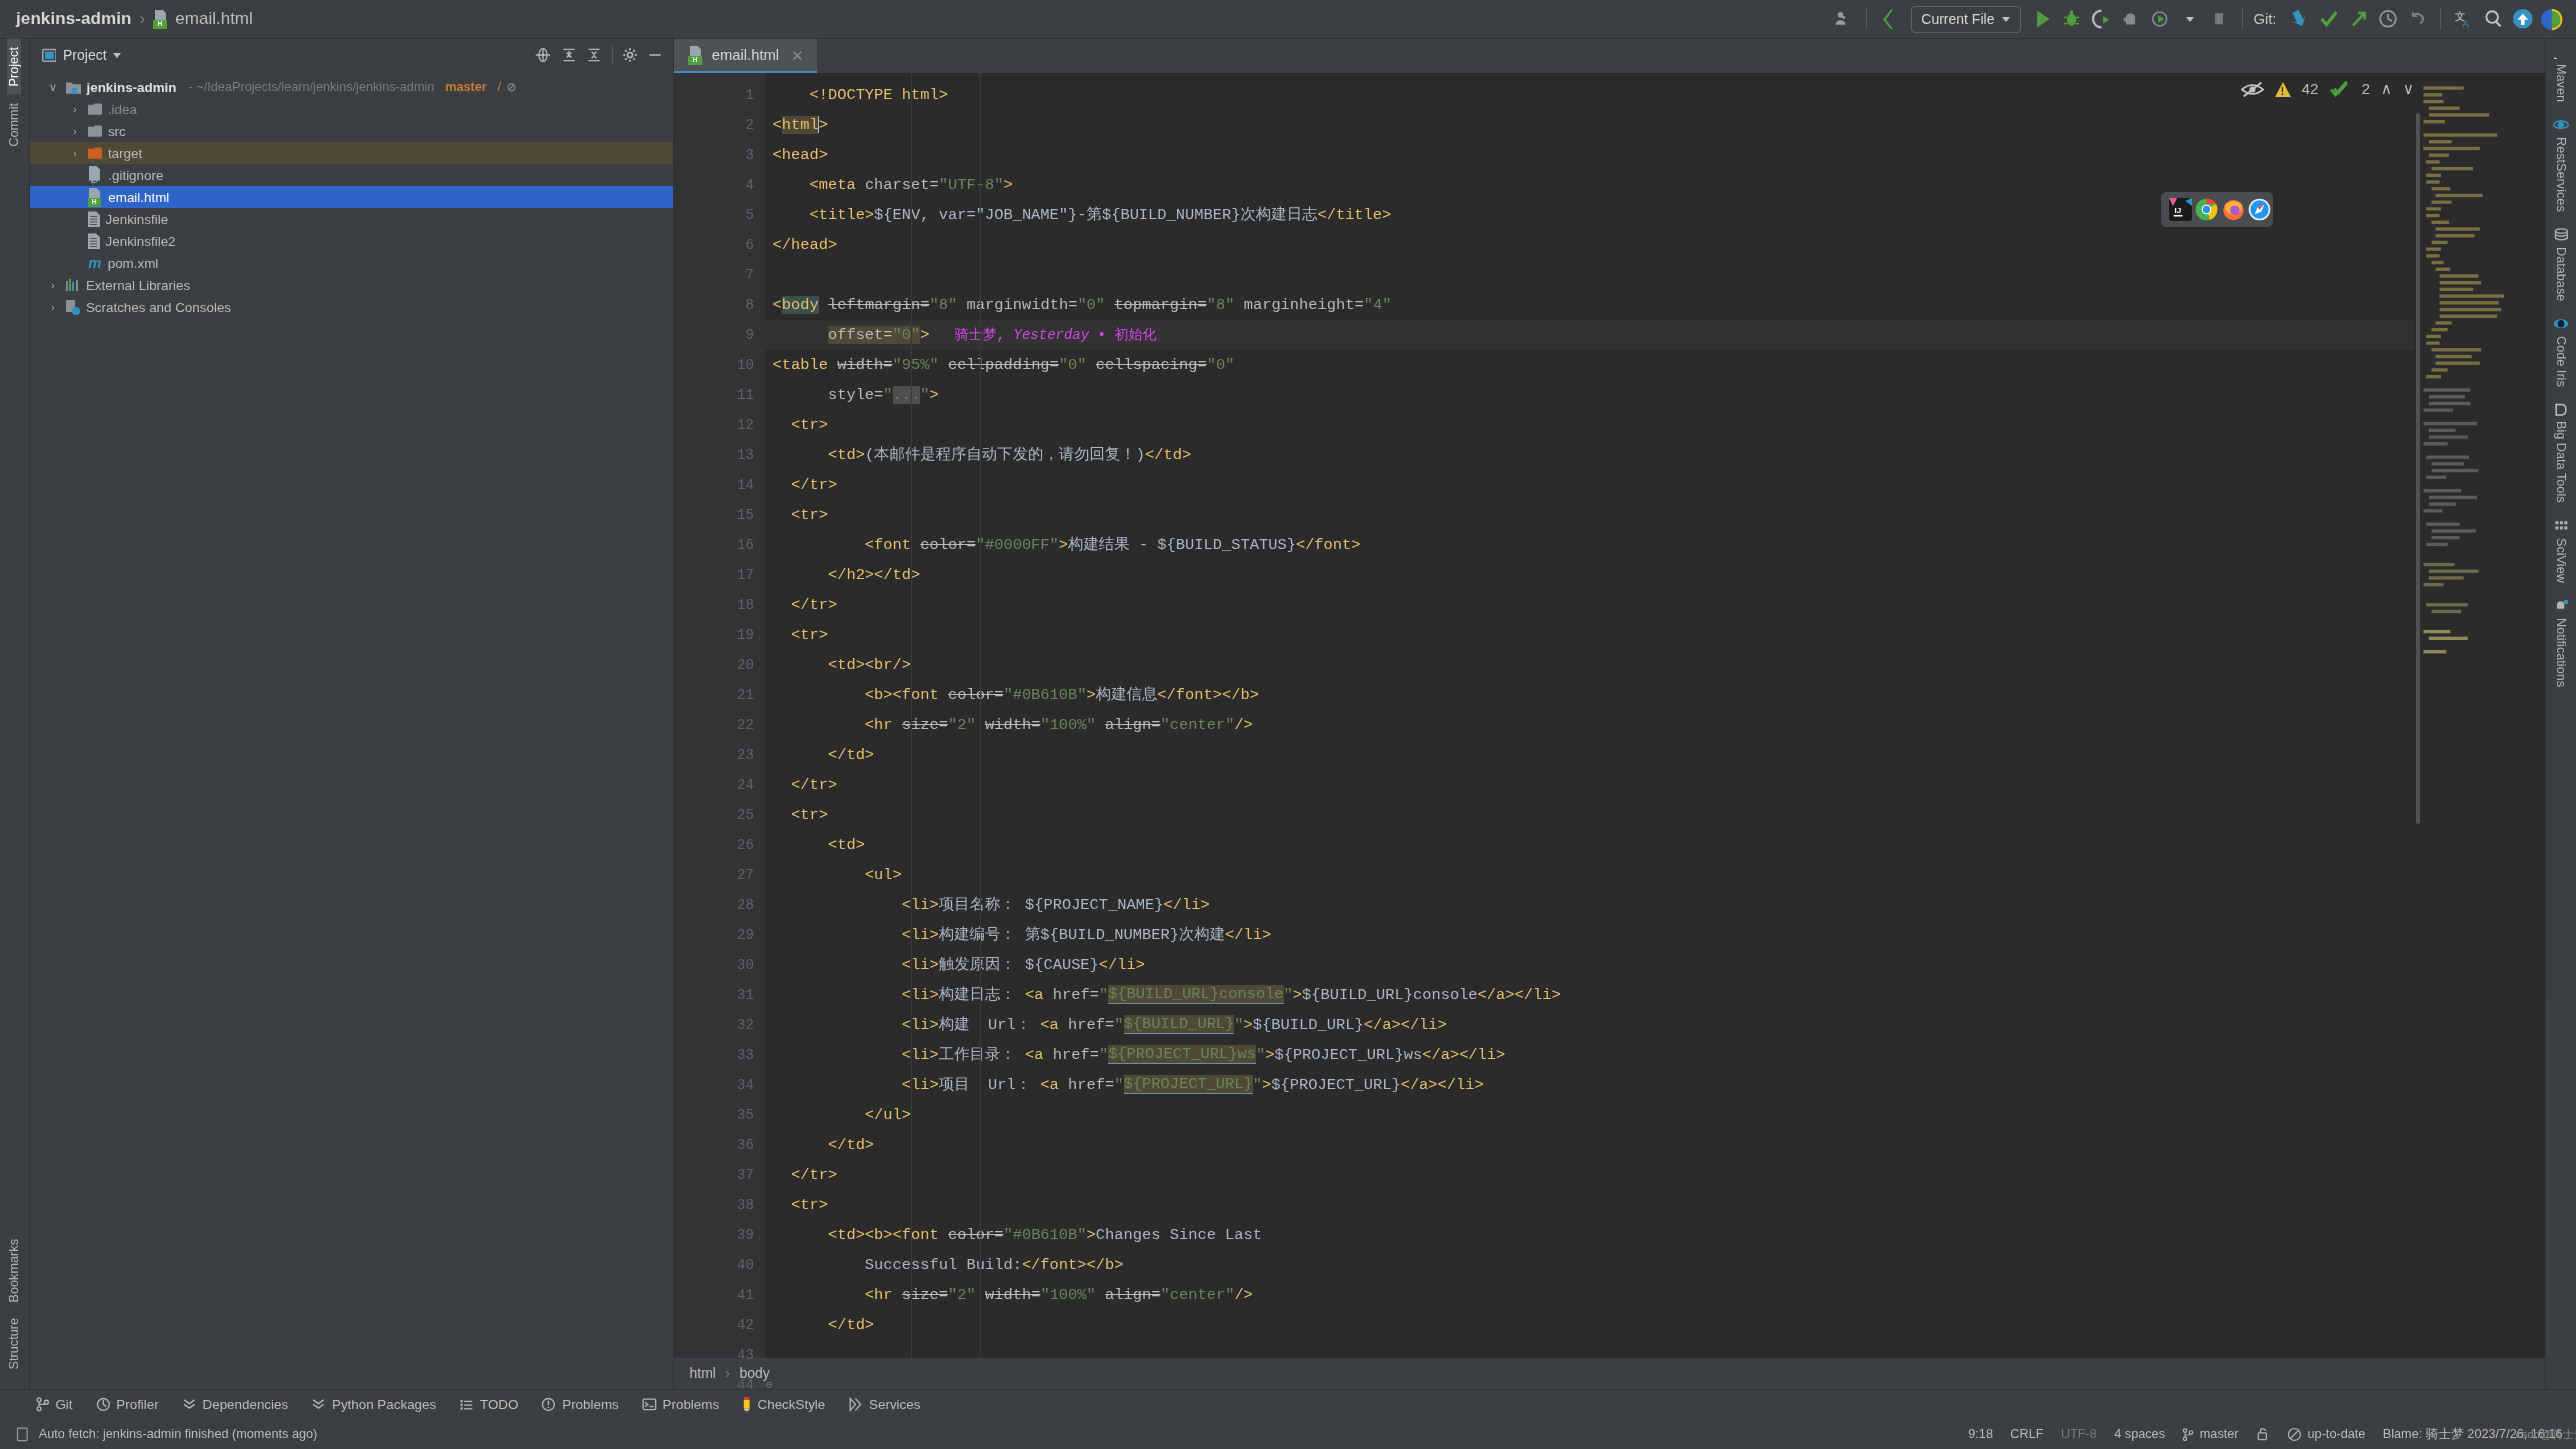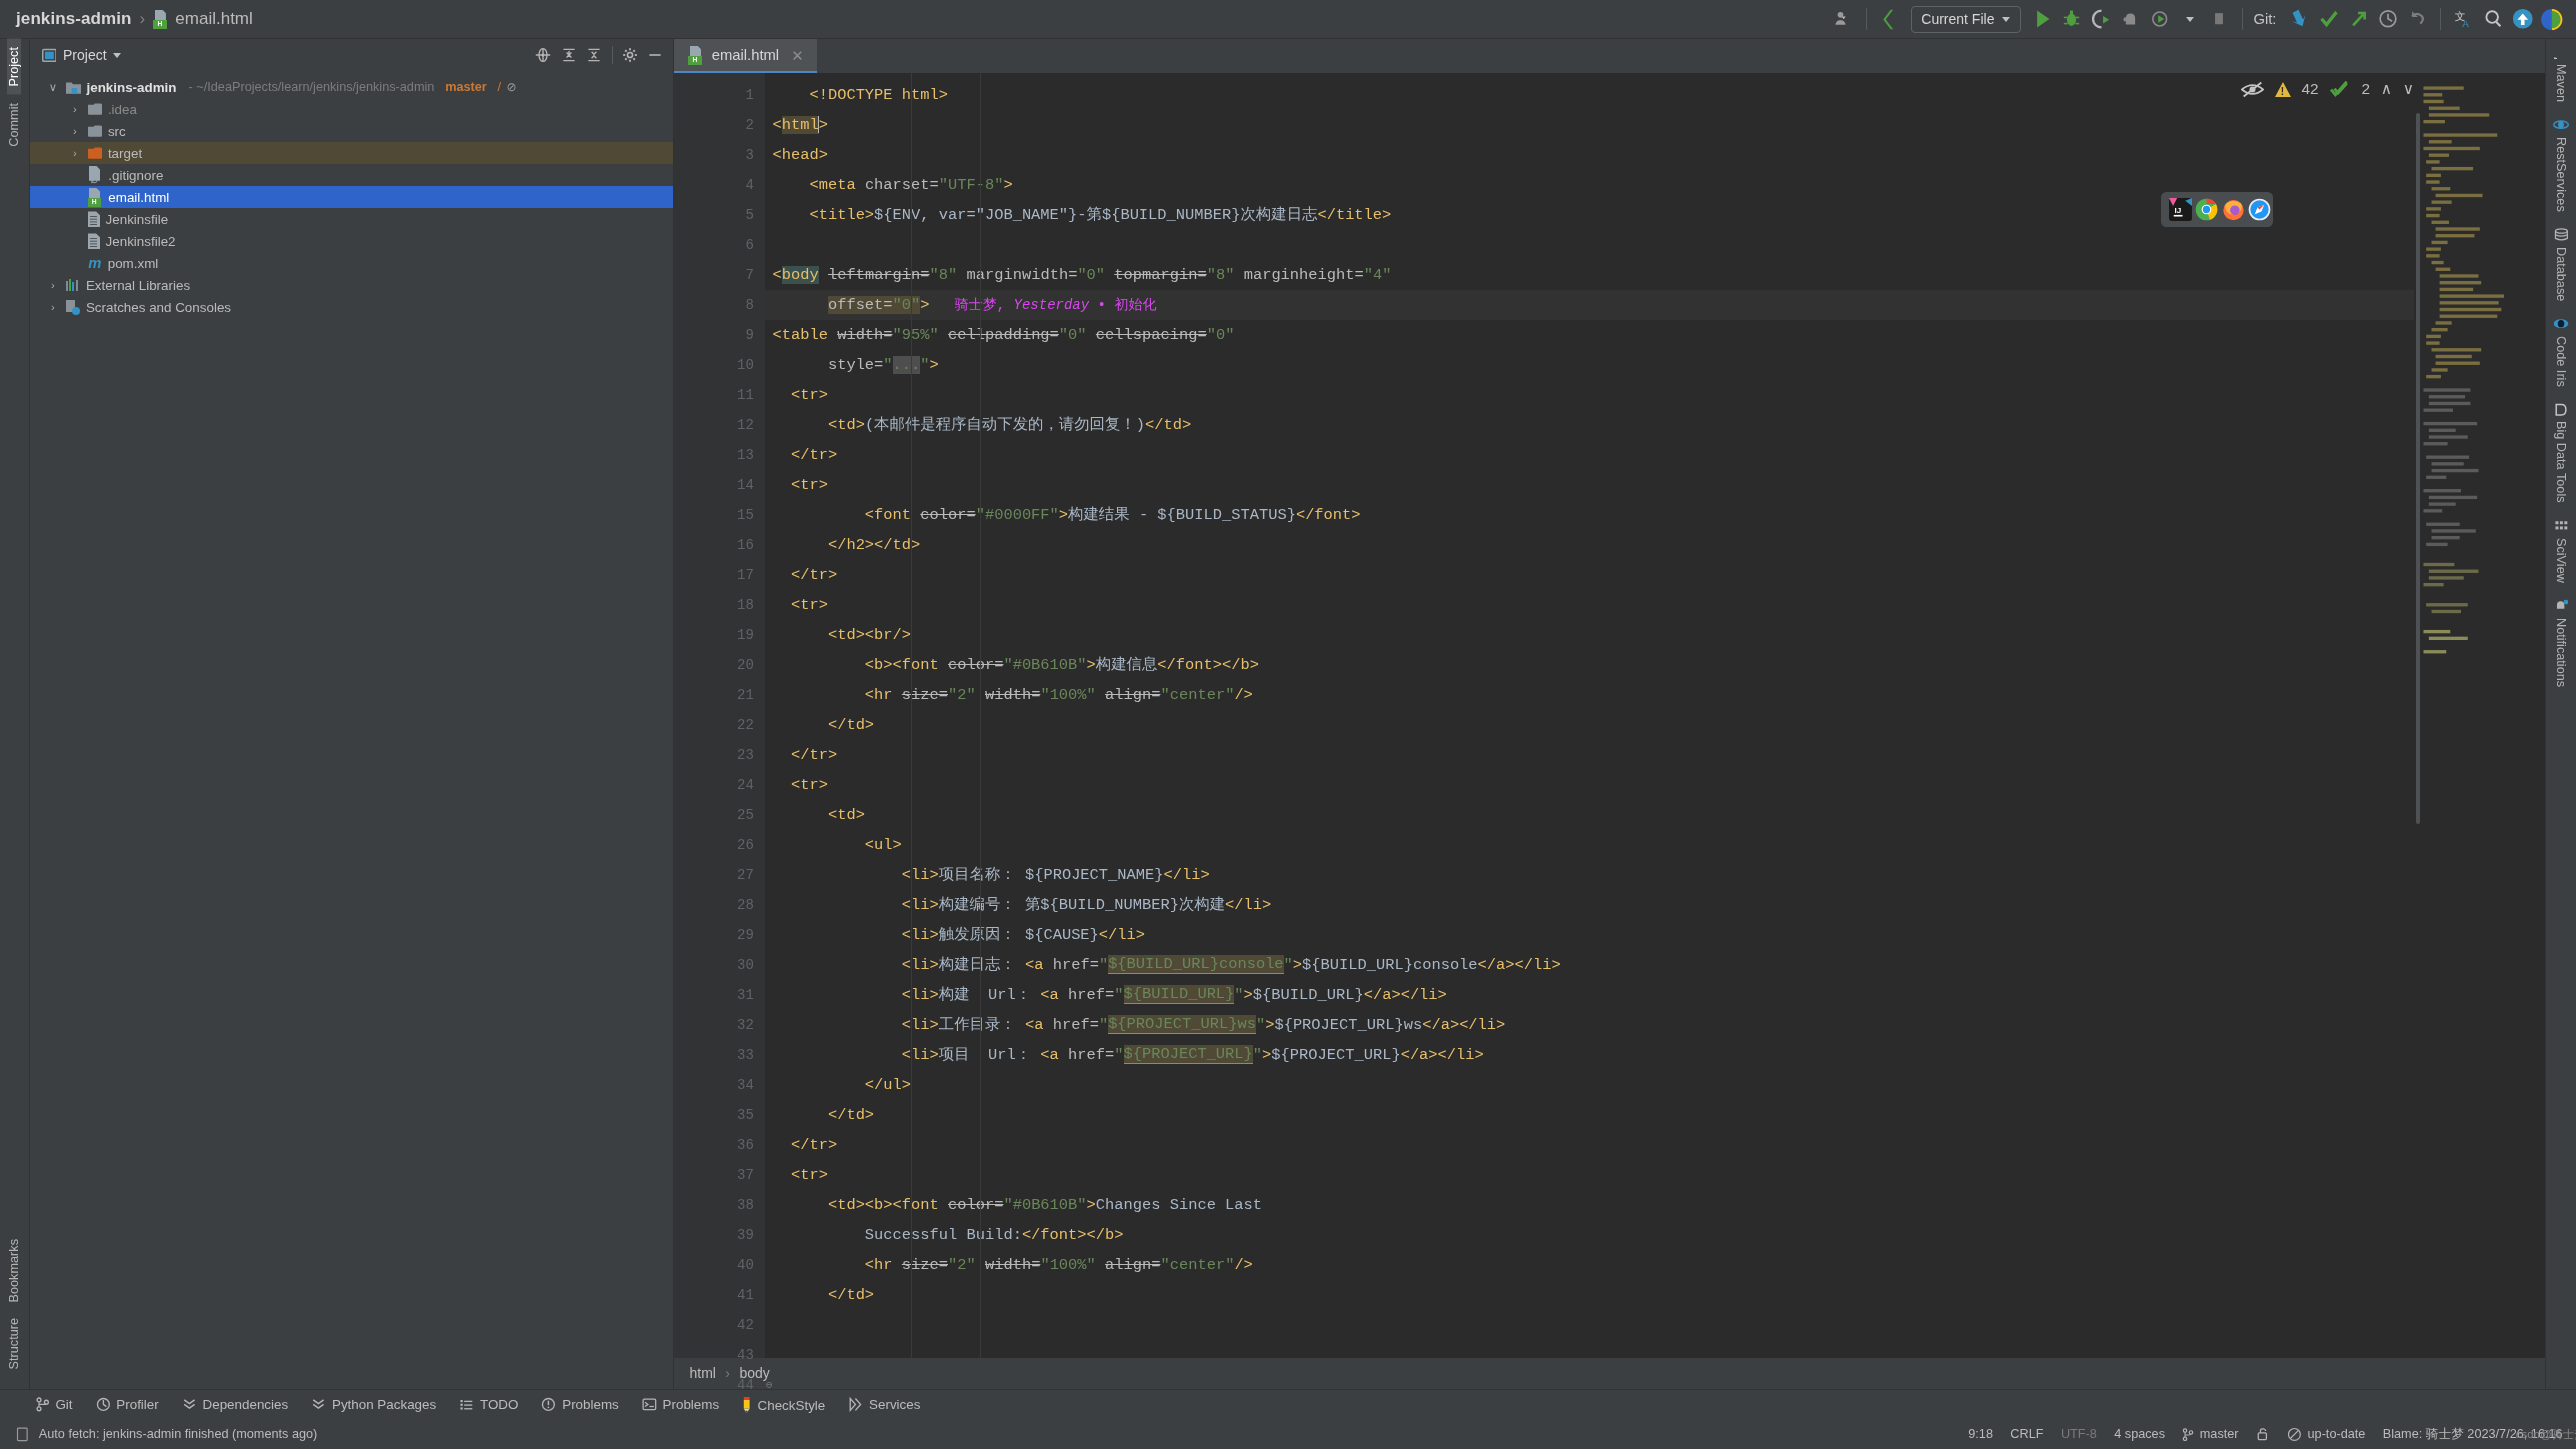--- a/index.html
+++ b/index.html
@@ -149,21 +149,21 @@
   .bcbar .sp { color: #7a7a7a; }
 
   
   .rightstrip { width: 31px; flex: 0 0 31px; background: #3c3f41; border-left: 0.7px solid #323232; display:flex; flex-direction:column; align-items:center; }
 
   
   .toolbar-bottom {
     height: 31px; background: #3c3f41; display: flex; align-items: center; gap: 23px;
     padding-left: 36px; flex: 0 0 31px; border-top: 0.7px solid #323232;
   }
-  .tbitem { display: flex; align-items: flex-end; gap: 6px; color: #bbbbbb; font-size: 13.4px; }
+  .tbitem { display: flex; align-items: center; gap: 6px; color: #bbbbbb; font-size: 13.4px; }
   .statusbar {
     height: 29.5px; background: #3c3f41; display: flex; align-items: center; padding: 0 13.4px 0 16px;
     flex: 0 0 29.5px; gap: 6.7px;
   }
   .status-left { display: flex; align-items: center; gap: 9.4px; color: #bbbbbb; font-size: 12.7px; }
   .status-right { margin-left: auto; display: flex; align-items: center; gap: 17.4px; color: #bbbbbb; font-size: 12.7px; }
   .dim { color: #7a7a7a; }
   svg { display: block; }
 </style>
 </head>
@@ -534,20 +534,21 @@
 
         <div class="codewrap">
           <div class="vline" style="left:146px"></div>
           <div class="vline" style="left:215px"></div>
           <div class="codelines" id="code-lines">
               <div class="cline"><span class="txt">&nbsp;&nbsp;&nbsp;&nbsp;</span><span class="tag">&lt;!DOCTYPE html&gt;</span></div>
               <div class="cline"><span class="tag">&lt;</span><span class="tag hlbox">html</span><span class="caret"></span><span class="tag">&gt;</span></div>
               <div class="cline"><span class="tag">&lt;head&gt;</span></div>
               <div class="cline"><span class="txt">    </span><span class="tag">&lt;meta </span><span class="attrp">charset=</span><span class="val">"UTF-8"</span><span class="tag">&gt;</span></div>
               <div class="cline"><span class="txt">    </span><span class="tag">&lt;title&gt;</span><span class="txt">${ENV, var="JOB_NAME"}-第${BUILD_NUMBER}次构建日志</span><span class="tag">&lt;/title&gt;</span></div>
+              <div class="cline"><span class="tag">&lt;/head&gt;</span></div>
               <div class="cline"></div>
               <div class="cline"><span class="tag">&lt;</span><span class="tag hlbox2">body</span><span class="txt"> </span><span class="attr">leftmargin=</span><span class="val">"8"</span><span class="txt"> </span><span class="attrp">marginwidth=</span><span class="val">"0"</span><span class="txt"> </span><span class="attr">topmargin=</span><span class="val">"8"</span><span class="txt"> </span><span class="attrp">marginheight=</span><span class="val">"4"</span></div>
               <div class="cline hl"><span class="txt">      </span><span class="attrp hlbox">offset=</span><span class="val hlbox">"0"</span><span class="tag">&gt;</span><span class="ann">   骑士梦, </span><span class="ann" style="font-style: italic;">Yesterday</span><span class="ann"> • 初始化</span></div>
               <div class="cline"><span class="tag">&lt;table </span><span class="attr">width=</span><span class="val">"95%"</span><span class="txt"> </span><span class="attr">cellpadding=</span><span class="val">"0"</span><span class="txt"> </span><span class="attr">cellspacing=</span><span class="val">"0"</span></div>
               <div class="cline"><span class="txt">      </span><span class="attrp">style=</span><span class="val">"</span><span class="val hlsel">...</span><span class="val">"</span><span class="tag">&gt;</span></div>
               <div class="cline"><span class="txt">  </span><span class="tag">&lt;tr&gt;</span></div>
               <div class="cline"><span class="txt">      </span><span class="tag">&lt;td&gt;</span><span class="txt">(本邮件是程序自动下发的，请勿回复！)</span><span class="tag">&lt;/td&gt;</span></div>
               <div class="cline"><span class="txt">  </span><span class="tag">&lt;/tr&gt;</span></div>
               <div class="cline"><span class="txt">  </span><span class="tag">&lt;tr&gt;</span></div>
               <div class="cline"><span class="txt">          </span><span class="tag">&lt;font </span><span class="attr">color=</span><span class="val">"#0000FF"</span><span class="tag">&gt;</span><span class="txt">构建结果 - ${BUILD_STATUS}</span><span class="tag">&lt;/font&gt;</span></div>

